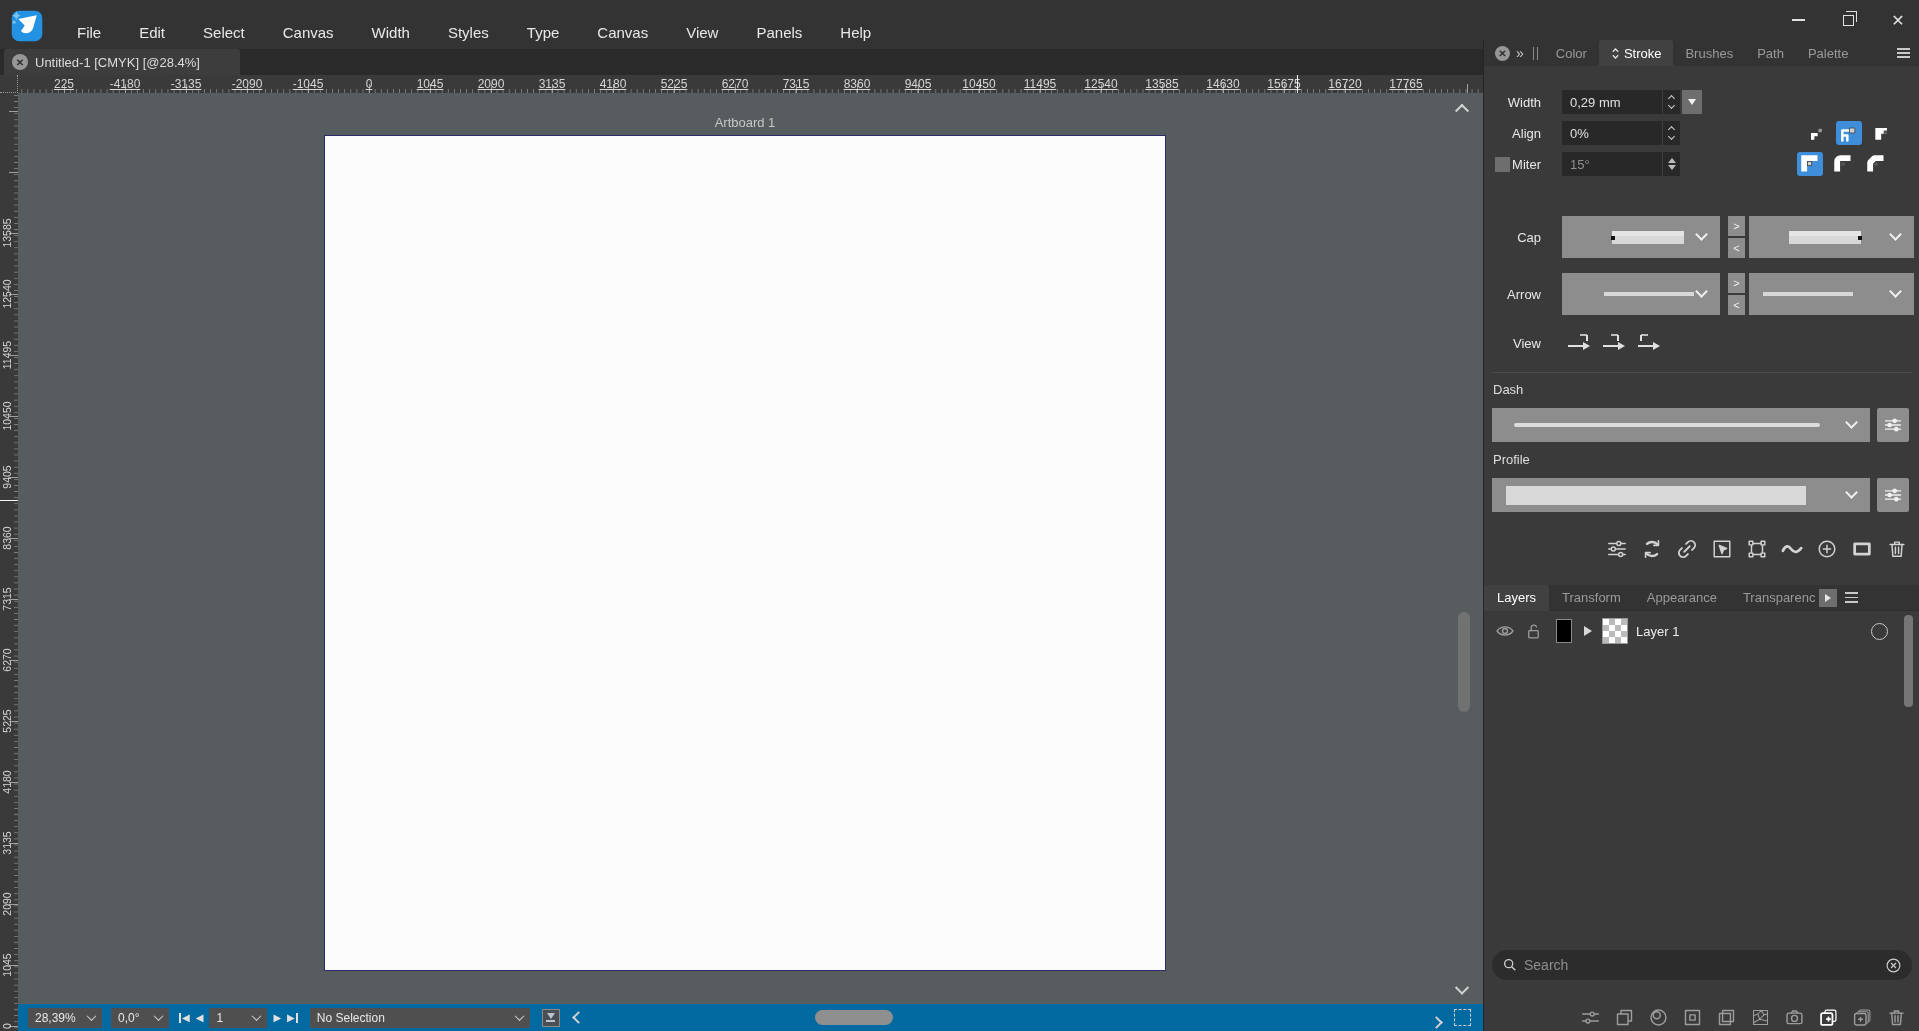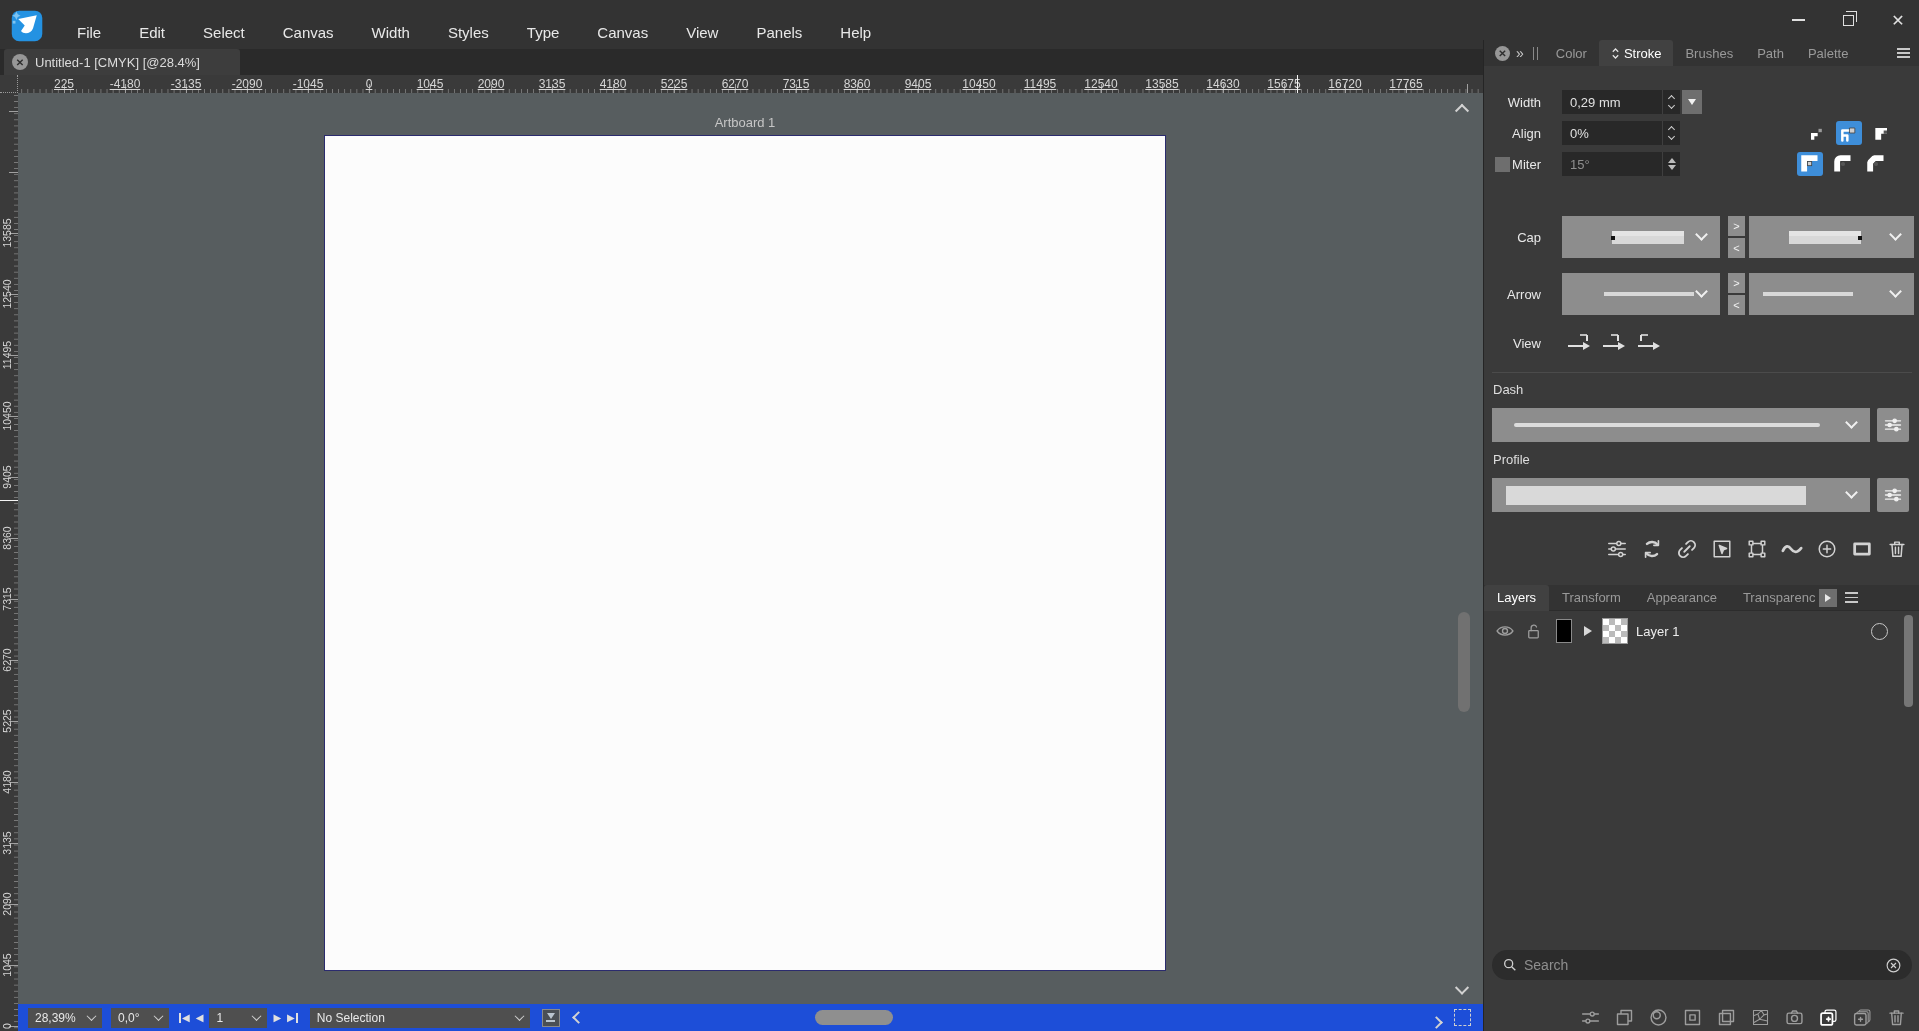--- a/index.html
+++ b/index.html
@@ -40,21 +40,21 @@
   
   #canvas { position:absolute; left:18px; top:93px; width:1465px; height:911px; background:#575d5f; overflow:hidden; }
   #artboard { position:absolute; left:306px; top:42px; width:842px; height:836px; background:#fcfcfc; border:1px solid #2b2b6e; }
   #artboard-label { position:absolute; left:306px; top:22px; width:842px; text-align:center; font-size:13px; color:#c6c6c6; }
   .vchev { position:absolute; width:12px; height:12px; }
   .vchev span { display:block; width:10px; height:10px; border-left:2.5px solid #d2d2d2; border-top:2.5px solid #d2d2d2; }
   #vscroll-up { left:1439px; top:10px; } #vscroll-up span { transform:rotate(45deg) translate(2px,2px); }
   #vscroll-down { left:1439px; top:894px; } #vscroll-down span { transform:rotate(225deg) translate(3px,3px); }
   #vscroll-thumb { position:absolute; left:1440px; top:519px; width:12px; height:100px; background:#717171; border-radius:6px; }
   
-  #statusbar { position:absolute; left:18px; top:1004px; width:1465px; height:27px; background:#1d4ed8; display:flex; align-items:center; }
+  #statusbar { position:absolute; left:18px; top:1004px; width:1465px; height:27px; background:#0369a1; display:flex; align-items:center; }
   .sb-dd { height:20px; background:#4f4f4f; display:flex; align-items:center; justify-content:space-between; padding:0 7px; font-size:12px; color:#e8e8e8; }
   .sb-chev { width:7px; height:7px; border-right:1.7px solid #cfcfcf; border-bottom:1.7px solid #cfcfcf; transform:rotate(45deg) translate(-1px,-1px); }
   .sb-btn { height:20px; display:flex; align-items:center; justify-content:center; color:#e0e0e0; font-size:10px; }
   .skip-bar { width:2px; height:10px; background:#e0e0e0; }
   #sb-import { width:18px; height:18px; border:1px solid #8a8a8a; background:#4a4f55; margin-left:12px; display:flex; flex-direction:column; align-items:center; justify-content:center; gap:1px; }
   #sb-import .tri { width:0; height:0; border-left:4px solid transparent; border-right:4px solid transparent; border-top:6px solid #b9c4cf; }
   #sb-import .bar { width:9px; height:1.5px; background:#b9c4cf; }
   #hscroll-left { margin-left:14px; } 
   .hchev { width:9px; height:9px; border-left:2.5px solid #d2d2d2; border-bottom:2.5px solid #d2d2d2; }
   #hscroll-left .hchev { transform:rotate(45deg); }

